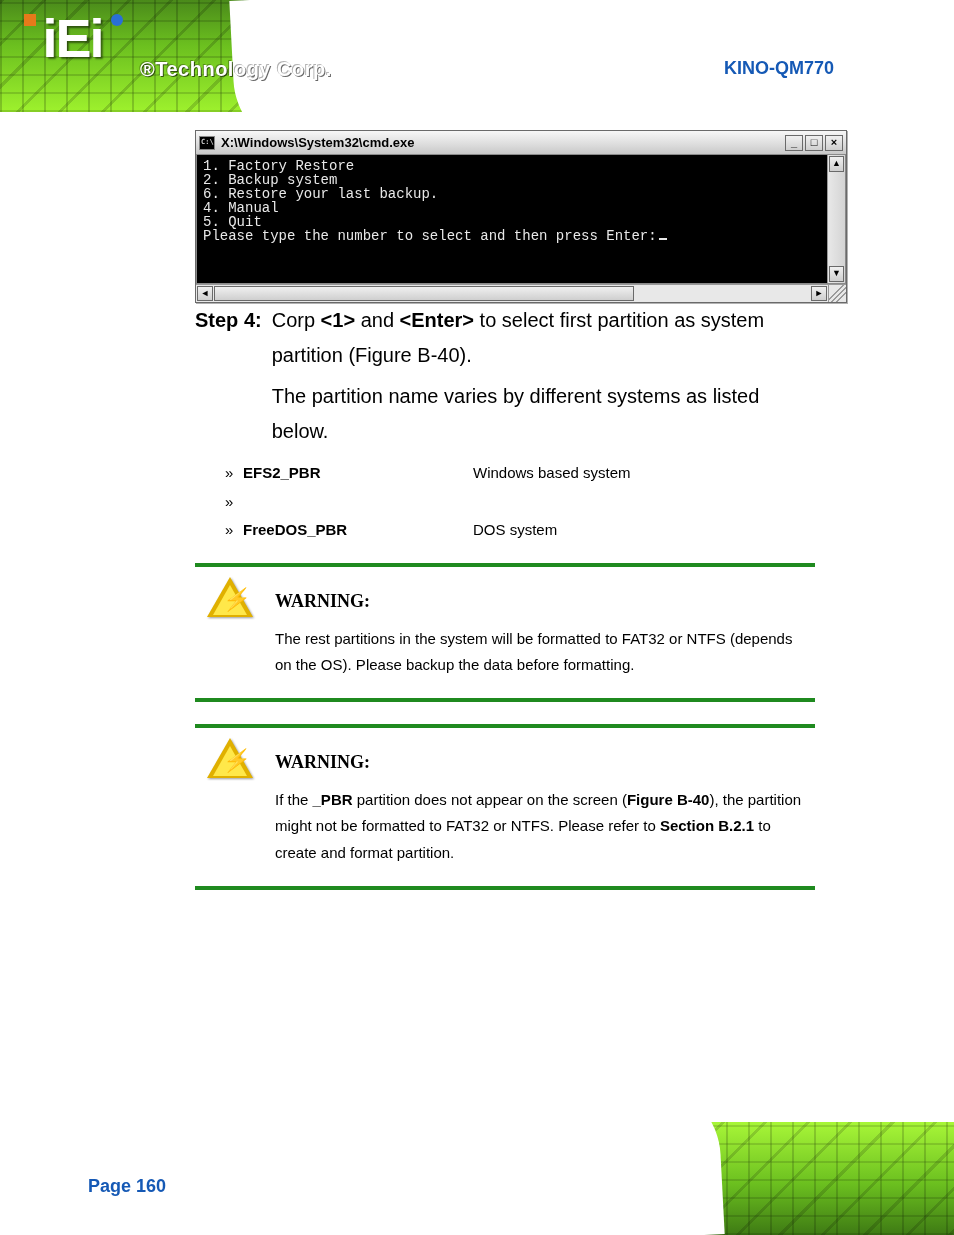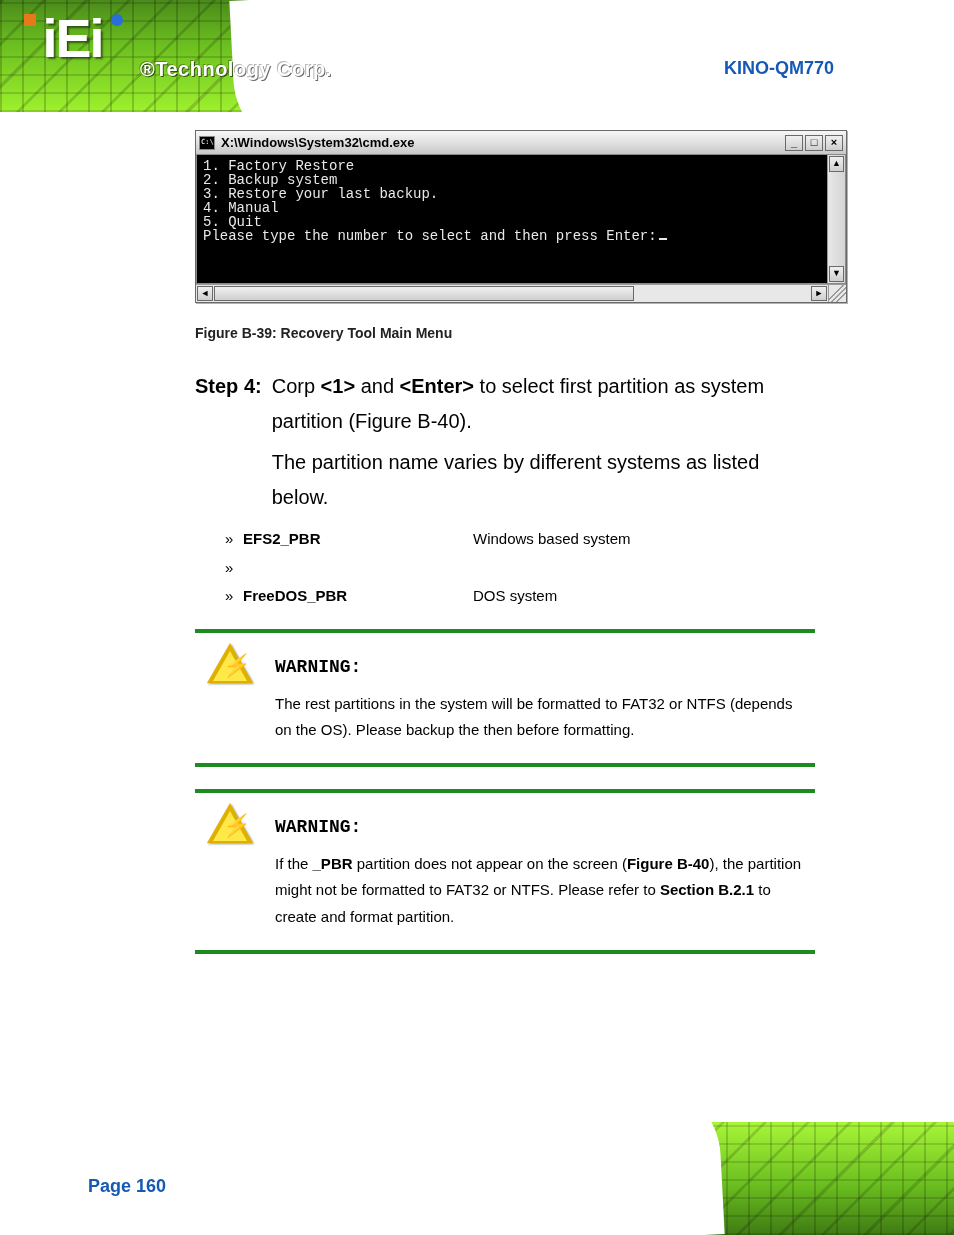--- a/index.html
+++ b/index.html
@@ -276,21 +276,21 @@
     border-left:17px solid transparent;
     border-right:17px solid transparent;
     border-bottom:30px solid #ffe84a;
   }
   .warn-bolt {
     position:absolute; left:17px; top:10px;
     font-size:22px; color:#d11; font-weight:bold;
     transform: skewX(-10deg);
   }
   .warn-title {
-    font-family: Liberation Mono, monospace;
+    font-family: Liberation Serif, serif;
     font-weight: bold;
     font-size: 18px;
     margin:10px 0 14px 0;
   }
   .warn-text {
     font-family: Arial, sans-serif;
     font-size: 15px;
     line-height: 1.75;
   }
 </style>
@@ -316,40 +316,39 @@
       <span class="cmd-sysicon"></span>
       <span>X:\Windows\System32\cmd.exe</span>
       <span class="spacer"></span>
       <span class="cmd-btn">_</span>
       <span class="cmd-btn">□</span>
       <span class="cmd-btn">×</span>
     </div>
     <div class="cmd-body-wrap">
       <div class="cmd-body"><span>1. Factory Restore</span>
 <span>2. Backup system</span>
-<span>3. Restore your last backup.</span>
+<span>6. Restore your last backup.</span>
 <span>4. Manual</span>
 <span>5. Quit</span>
 <span>Please type the number to select and then press Enter:</span><span class="cmd-cursor"></span></div>
       <div class="cmd-vscroll">
         <div class="arrow">▲</div>
         <div class="track"></div>
         <div class="arrow">▼</div>
       </div>
     </div>
     <div class="cmd-hscroll">
       <div class="arrow">◄</div>
       <div class="thumb"></div>
       <div class="track"></div>
       <div class="arrow">►</div>
       <div class="grip"></div>
     </div>
   </div>
 
-  <div class="figure-caption">Figure B-39: Recovery Tool Main Menu</div>
 
   <div class="step-block">
     <div class="step-line">
       <span class="step-label">Step 4:</span>
       <span class="step-body">
         <span>Corp </span><span class="bold">&lt;1&gt;</span><span> and </span><span class="bold">&lt;Enter&gt;</span><span> to select first partition as system partition (Figure B-40).</span>
       </span>
     </div>
     <div class="step-line" style="margin-left:0; margin-top:6px;">
       <span class="step-label" style="visibility:hidden">Step 4:</span>
@@ -373,21 +372,21 @@
     </div>
   </div>
 
   <hr class="warn-rule">
   <div class="warn-block">
     <div class="warn-icon">
       <div class="warn-triangle"></div>
       <div class="warn-bolt">⚡</div>
     </div>
     <div class="warn-title">WARNING:</div>
-    <div class="warn-text">The rest partitions in the system will be formatted to FAT32 or NTFS (depends on the OS). Please backup the then before formatting.</div>
+    <div class="warn-text">The rest partitions in the system will be formatted to FAT32 or NTFS (depends on the OS). Please backup the data before formatting.</div>
   </div>
   <hr class="warn-rule">
 
   <div style="height:10px"></div>
 
   <hr class="warn-rule">
   <div class="warn-block">
     <div class="warn-icon">
       <div class="warn-triangle"></div>
       <div class="warn-bolt">⚡</div>

